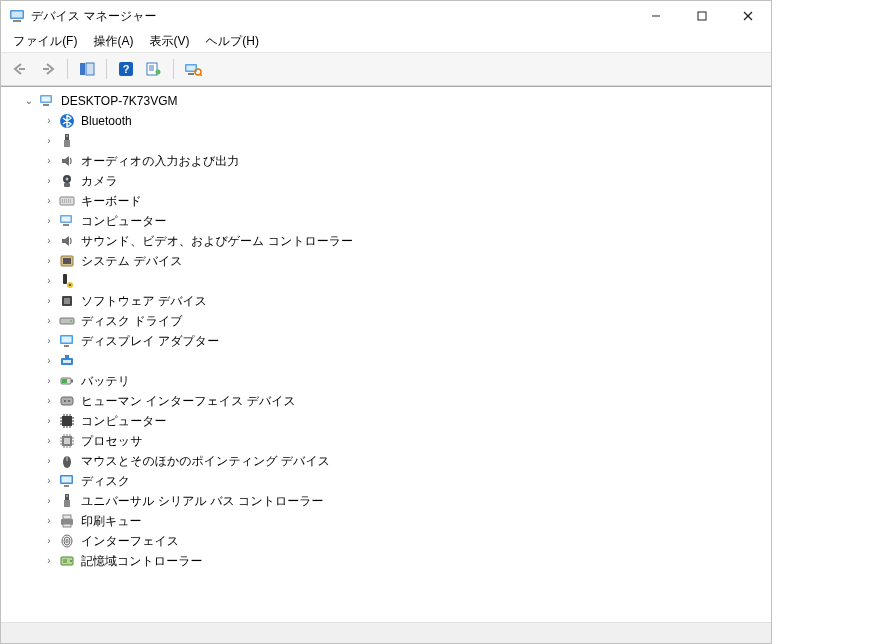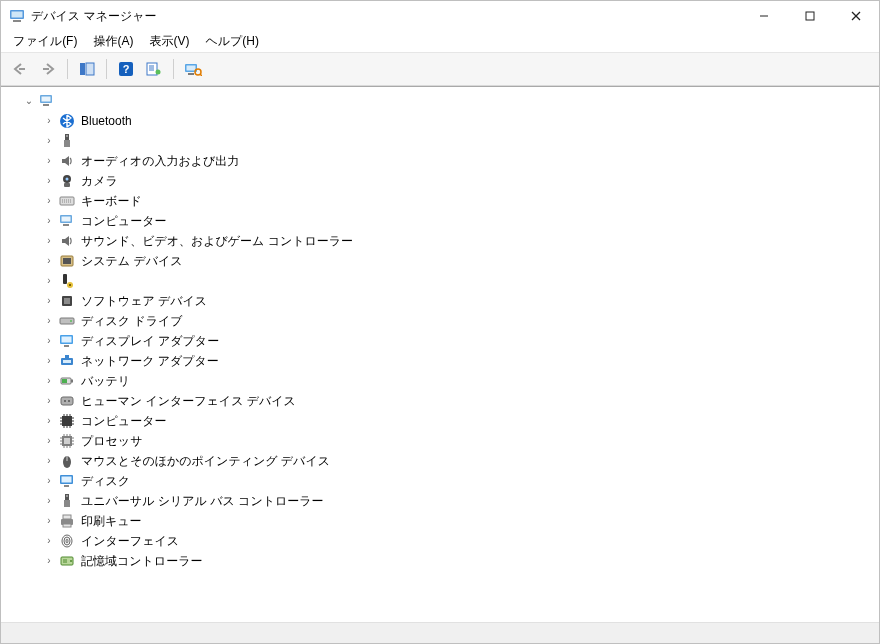--- a/index.html
+++ b/index.html
@@ -1,18 +1,18 @@
 <!DOCTYPE html>
 <html><head>
 <meta charset="utf-8">
 <style>
 html,body{margin:0;padding:0;font-family:"Yu Gothic UI","Meiryo",sans-serif;font-size:12px;background:#fff;color:#000}
 
 
-.window{width:880px;height:644px;box-sizing:border-box;border:1px solid #bfbfbf;background:#fff;display:flex;flex-direction:column;position:relative}
+.window{width:772px;height:644px;box-sizing:border-box;border:1px solid #bfbfbf;background:#fff;display:flex;flex-direction:column;position:relative}
 
 
 .titlebar{height:30px;display:flex;align-items:center;padding-left:8px;background:#fff}
 .titlebar .app-icon{width:16px;height:16px;margin-right:6px;display:inline-flex}
 .titlebar .title{flex:0 0 auto}
 .titlebar .spacer{flex:1}
 .titlebar .winbtn{width:46px;height:30px;display:inline-flex;align-items:center;justify-content:center;color:#222}
 
 
 .menubar{height:21px;display:flex;align-items:flex-start;padding:0 4px;border-bottom:1px solid #e6e6e6;background:#fff}
@@ -148,20 +148,21 @@
         <li>
           <div class="node indent-1">
             <span class="twisty">⌄</span>
             <span class="node-icon">
               <svg width="16" height="16">
                   <rect x="1" y="2" width="12" height="8" rx="1" fill="#6aa9df"></rect>
                   <rect x="2.5" y="3.5" width="9" height="5" fill="#e9f4fc"></rect>
                   <rect x="4" y="11" width="6" height="2" fill="#888"></rect>
                 </svg>
             </span>
+            <span class="node-label">DESKTOP-7K73VGM</span>
           </div>
           <ul id="device-children">
               <li>
                 <div class="node indent-2">
                   <span class="twisty">›</span>
                   <span class="node-icon">
                     <span>
                       <svg width="16" height="16">
                         <circle cx="8" cy="8" r="7" fill="#1b6fd1"></circle>
                         <path d="M8 2v12l4-3-8-6m0 6l8-6-4-3" fill="none" stroke="#fff" stroke-width="1.4" stroke-linejoin="round"></path>
@@ -334,21 +335,20 @@
                   <span class="twisty">›</span>
                   <span class="node-icon">
                     <span>
                       <svg width="16" height="16">
                         <rect x="2" y="5" width="12" height="7" rx="1" fill="#3c86cf"></rect>
                         <rect x="6" y="2" width="4" height="3" fill="#3c86cf"></rect>
                         <rect x="4" y="7" width="8" height="3" fill="#d8ecfb"></rect>
                       </svg>
                     </span>
                   </span>
-                  <span class="node-label">ネットワーク アダプター</span>
                 </div>
               </li>
               <li>
                 <div class="node indent-2">
                   <span class="twisty">›</span>
                   <span class="node-icon">
                     <span>
                       <svg width="16" height="16">
                         <rect x="2" y="5" width="10" height="6" rx="1" fill="#dedede" stroke="#777"></rect>
                         <rect x="12" y="6.5" width="2" height="3" fill="#777"></rect>

